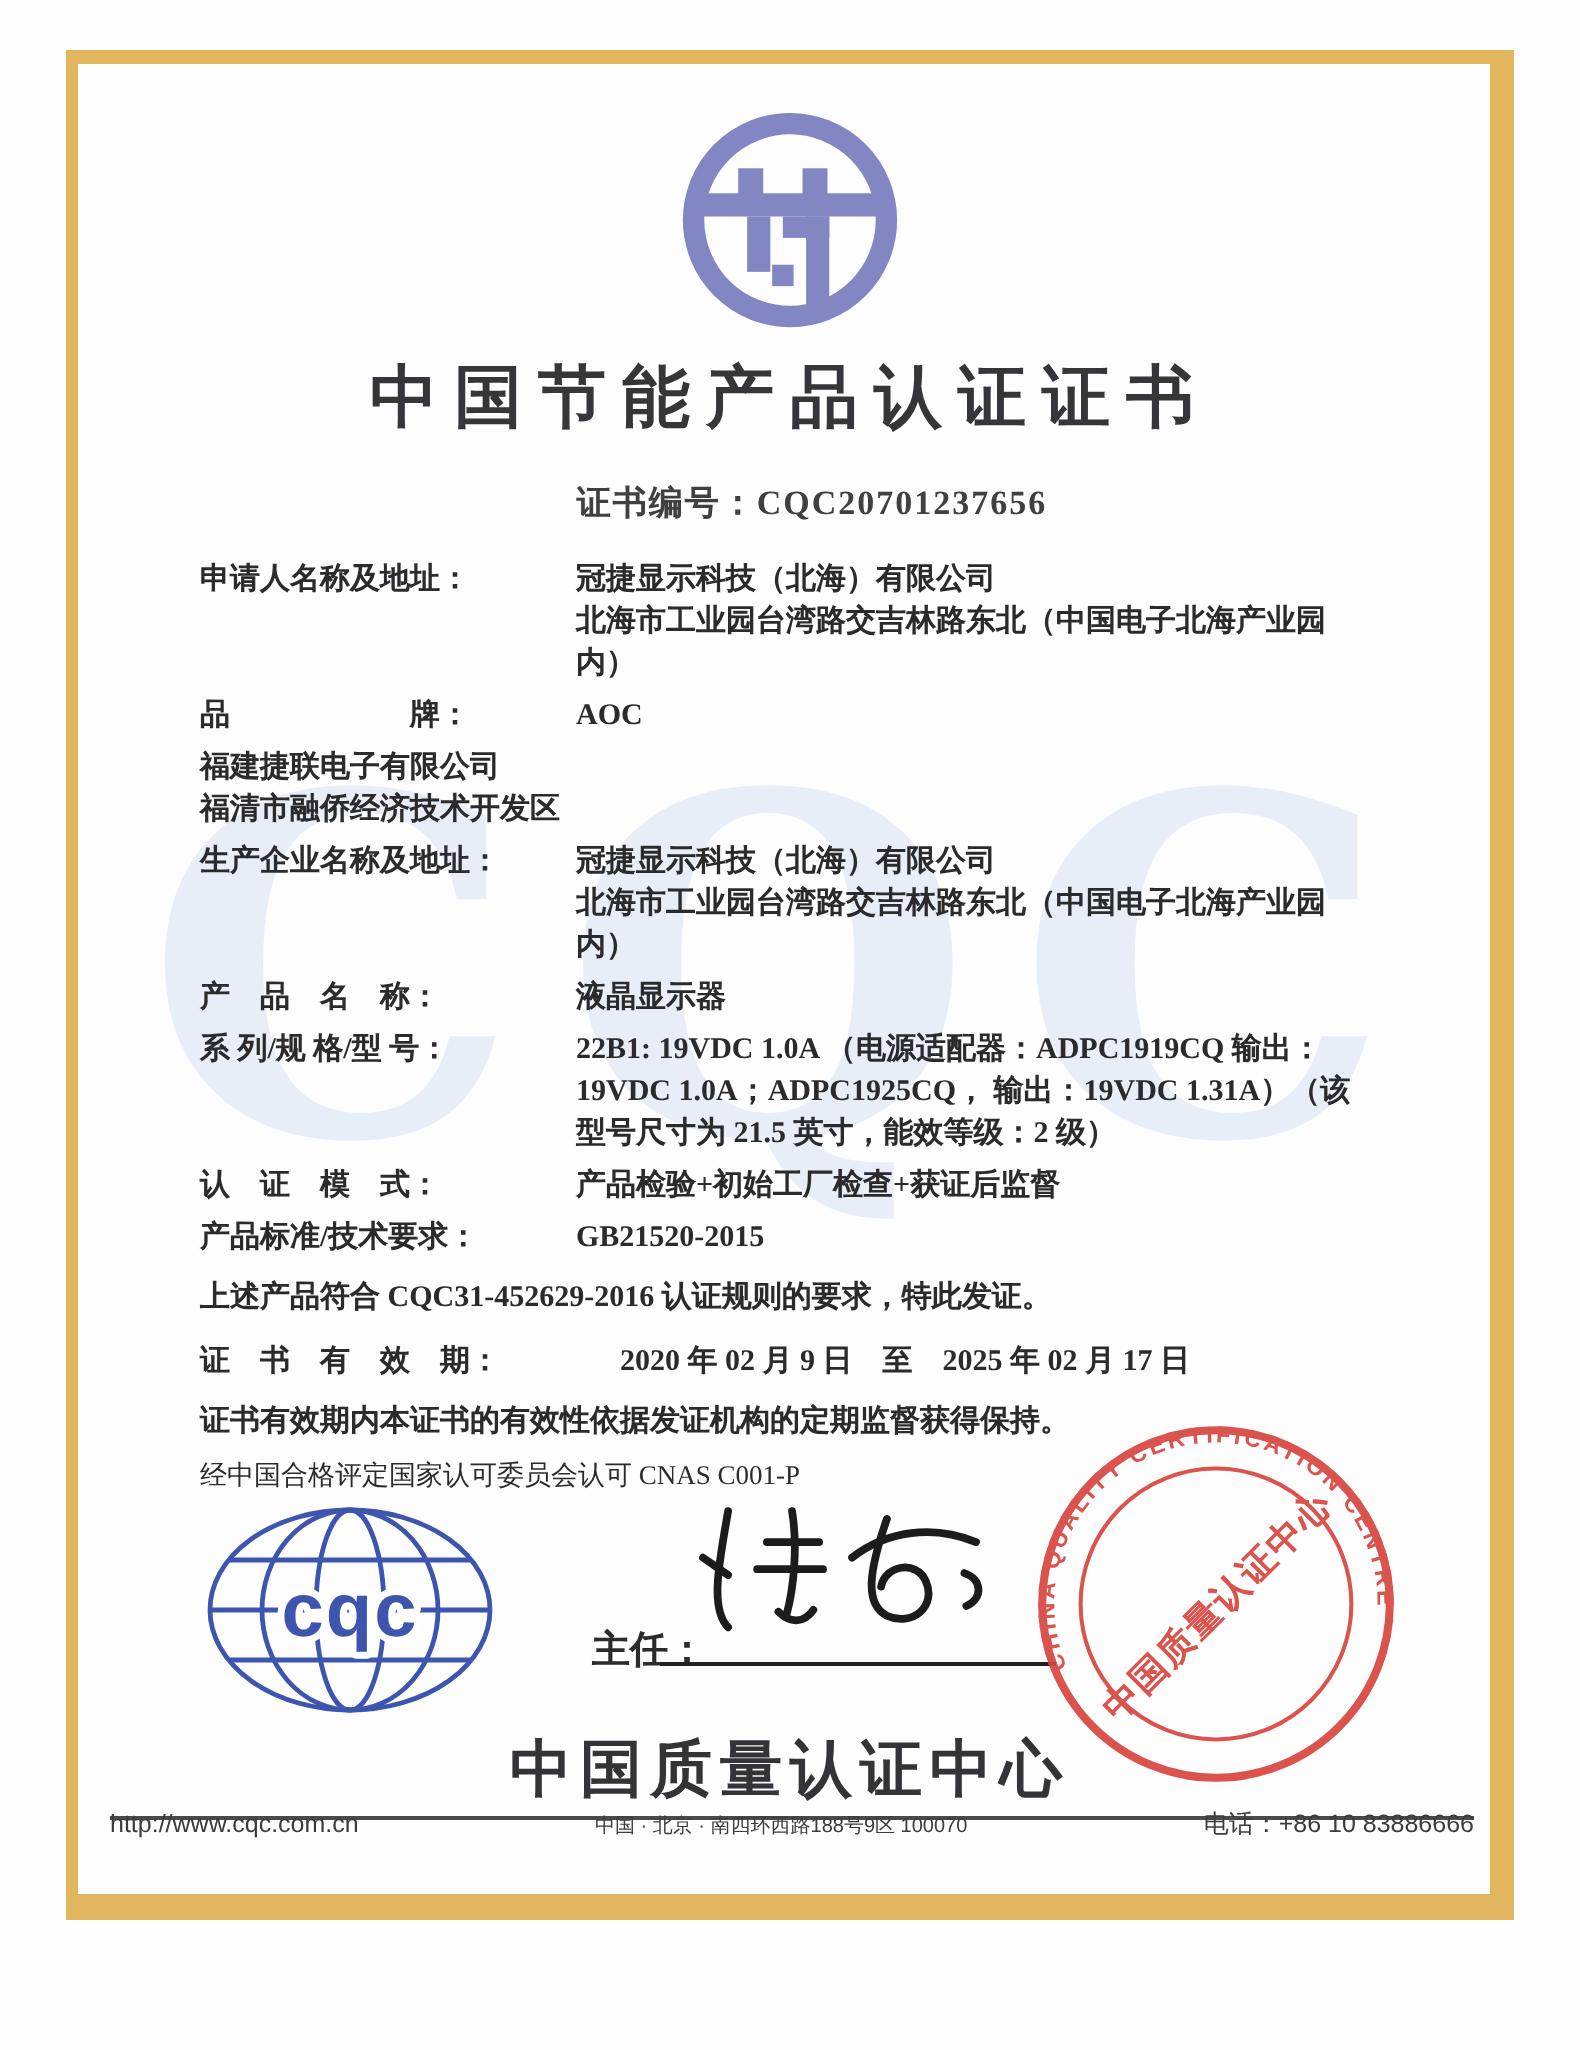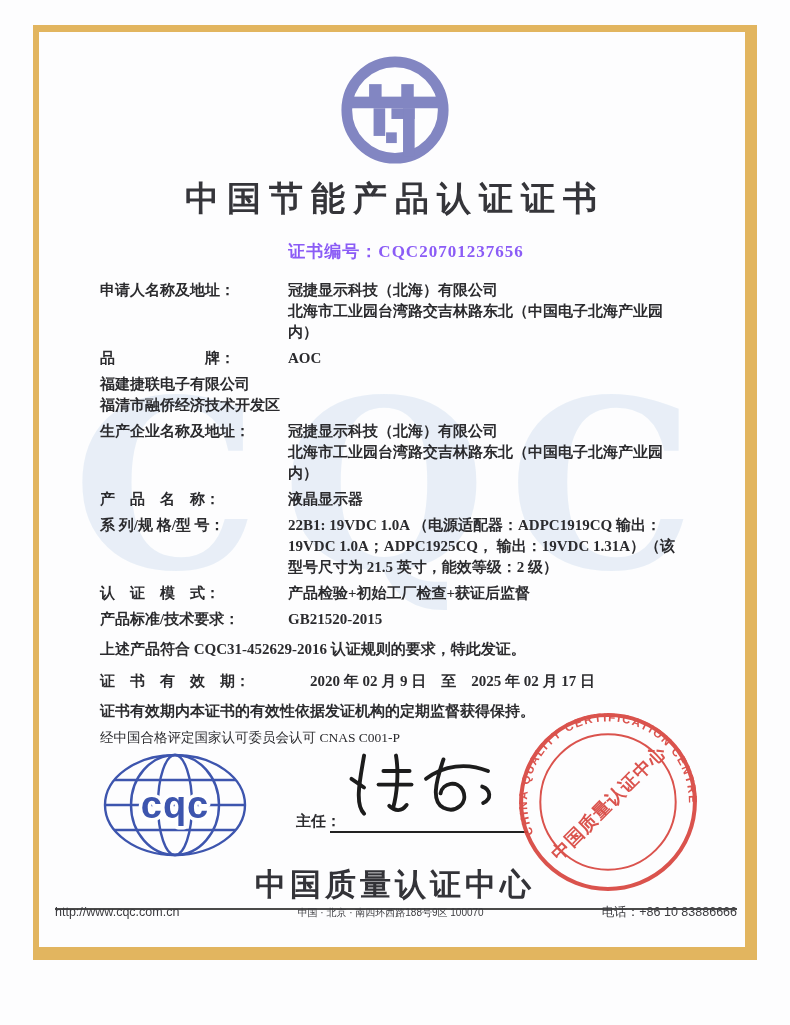--- a/index.html
+++ b/index.html
@@ -31,40 +31,40 @@
   .top-logo { position:absolute; left:325px; top:52px; width:140px; height:125px; }
 
   .title {
     position:absolute; left:0; right:0; top:176px; text-align:center;
     font-family:Liberation Serif, serif;
     font-size:34px; font-weight:bold; letter-spacing:8px; color:#35353a;
   }
 
   .cert-no {
     position:absolute; left:0; right:0; top:240px; text-align:center;
-    font-size:17px; font-weight:bold; letter-spacing:1px; color:#8b5cf6;padding-left:22px;
+    font-size:17px; font-weight:bold; letter-spacing:1px; color:#404040;padding-left:22px;
   }
 
   .body-block { position:absolute; left:100px; top:280px; width:600px; }
 
   .field-row { display:flex; margin-bottom:5px; }
   .field-label {
     flex:0 0 188px; font-size:15px; font-weight:600;
     line-height:21px; white-space:nowrap;
   }
   .field-value { flex:1; font-size:15px; font-weight:600; line-height:21px; max-width:402px; }
 
   .stmt { font-size:15px; font-weight:600; line-height:21px; margin-top:9px; }
   .stmt-validity { display:flex; margin-top:11px;gap:22px; }
   .stmt-validity .field-label { flex:0 0 188px; }
   .stmt-small { font-size:13.5px; font-weight:400; margin-top:7px; }
 
   .cqc-globe { position:absolute; left:100px; top:750px; width:150px; height:110px; }
 
-  .director-label { position:absolute; left:296px; top:812px; font-size:15px; font-weight:600; }
+  .director-label { position:absolute; left:296px; top:812px; font-size:19px; font-weight:600; }
   .signature { position:absolute; left:332px; top:742px; width:190px; height:92px; }
   .sign-line { position:absolute; left:330px; top:831px; width:198px; border-bottom:2px solid #222; }
 
   .seal { position:absolute; left:512px; top:706px; width:192px; height:192px; opacity:.92; }
 
   .org-name {
     position:absolute; left:0; right:0; top:864px; text-align:center;
     font-family:"Liberation Sans","DejaVu Sans",sans-serif;
     font-size:31px; font-weight:600; letter-spacing:4px; color:#333338;
   }

